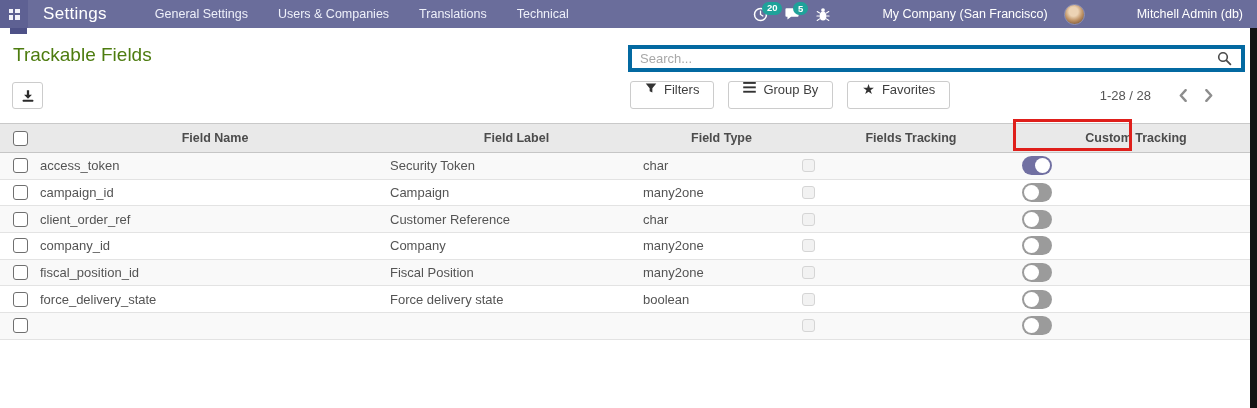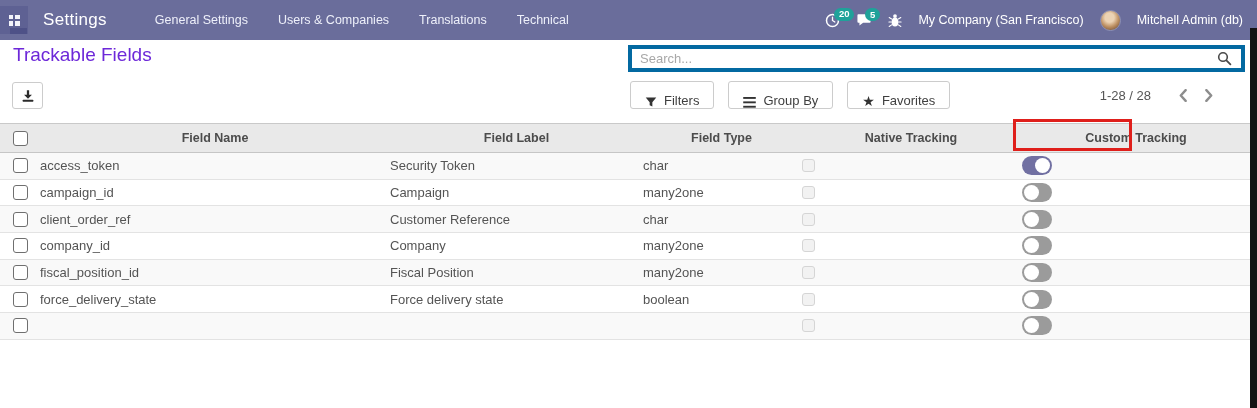--- a/index.html
+++ b/index.html
@@ -4,21 +4,21 @@
 <style>
   * { box-sizing: border-box; }
   html,body { margin:0; padding:0; }
   body {
     width:1257px; height:408px; position:relative; overflow:hidden;
     font-family:"Liberation Sans", sans-serif; background:#fff;
   }
 
   
   .navbar {
-    position:absolute; top:0; left:0; width:1257px; height:40px;
+    position:absolute; top:0; left:0; width:1257px; height:28px;
     background:var(--navbar,#6a6d9b); display:flex; align-items:center; color:#fff;
     z-index:4;
   }
   .apps-btn { width:28px; height:28px; background:#5e6193; display:flex; align-items:center; justify-content:center; flex:none; cursor:pointer; }
   .apps-grid { width:11px; height:11px; display:grid; grid-template-columns:1fr 1fr; gap:1.5px; }
   .apps-grid span { background:#f3f3fa; }
   .apps-tail { position:absolute; left:10px; top:28px; width:17px; height:6px; background:#4e5187; z-index:5; }
   .nav-title { font-size:17px; margin-left:15px; font-weight:400; letter-spacing:.3px; }
   .nav-menus { display:flex; gap:30px; margin-left:48px; font-size:12.5px; color:#eef0fa; }
   .nav-menu { cursor:pointer; white-space:nowrap; }
@@ -26,44 +26,44 @@
   .icon-wrap { position:relative; display:flex; align-items:flex-end; cursor:pointer; }
   .badge {
     position:absolute; top:-5px; left:9px; background:var(--badge,#1fa29a); color:#fff;
     font-size:9.5px; font-weight:bold; border-radius:8px; padding:1.5px 4.5px; line-height:1.1;
   }
   .avatar {
     width:21px; height:21px; border-radius:50%; flex:none;
     background: radial-gradient(circle at 45% 35%, #ecd3b4 0 28%, #c09467 55%, #7c5738 85%, #5d4128 100%);
     border:1px solid #8e91b5;
   }
-  .nav-text { white-space:nowrap; cursor:pointer; }
+  .nav-text { white-space:nowrap; cursor:pointer;margin-left:36px; }
 
   
-  .page-title { position:absolute; left:13px; top:44px; font-size:19px; color:#6d28d9; }
+  .page-title { position:absolute; left:13px; top:44px; font-size:19px; color:#4d7c0f; }
   .search-box {
     position:absolute; left:628px; top:45px; width:617px; height:27px;
     border:4px solid #0369a1; background:#fff; display:flex; align-items:center;
   }
   .search-input {
     flex:1; border:none; outline:none; font-size:13px; padding:0 8px; color:#333;
     font-family:"Liberation Sans", sans-serif; background:transparent;
   }
   .search-input::placeholder { color:#a8a8a8; }
   .search-icon { margin-right:9px; display:flex; cursor:pointer; }
 
   .export-btn {
     position:absolute; left:12px; top:82px; width:31px; height:27px;
     border:1px solid #ccc; border-radius:3px; background:#fff;
     display:flex; align-items:center; justify-content:center; cursor:pointer;
   }
   .filter-bar { position:absolute; left:630px; top:81px; display:flex; gap:14px; }
   .fbtn {
     height:28px; border:1px solid #ccc; border-radius:3px; background:#fff;
-    font-size:13px; color:#3f3f3f; display:flex; align-items:flex-end; gap:7px;
+    font-size:13px; color:#3f3f3f; display:flex; align-items:flex-start; gap:7px;
     padding:0 14px; cursor:pointer; white-space:nowrap;
   }
   .fbtn .star { font-size:14px; color:#333; line-height:1; }
   .pager { position:absolute; top:85px; right:36px; display:flex; align-items:center; font-size:13px; color:#555; }
   .pager-text { margin-right:20px; }
   .pager-chev { display:flex; padding:4px 8px; cursor:pointer; }
 
   
   .table-wrap { position:absolute; top:123px; left:0; width:1250px; }
   table { border-collapse:collapse; table-layout:fixed; width:1250px; font-size:13px; color:#545454; }
@@ -215,21 +215,21 @@
         <col style="width:228px">
     </colgroup>
     <thead>
       <tr>
         <th>
             <span class="cb"></span>
           </th>
         <th>Field Name</th>
         <th>Field Label</th>
         <th>Field Type</th>
-        <th>Native Tracking</th>
+        <th>Fields Tracking</th>
         <th>Custom Tracking</th>
       </tr>
     </thead>
     <tbody>
   <tr>
     <td>
             <span class="cb"></span>
           </td>
     <td>access_token</td>
     <td>Security Token</td>

